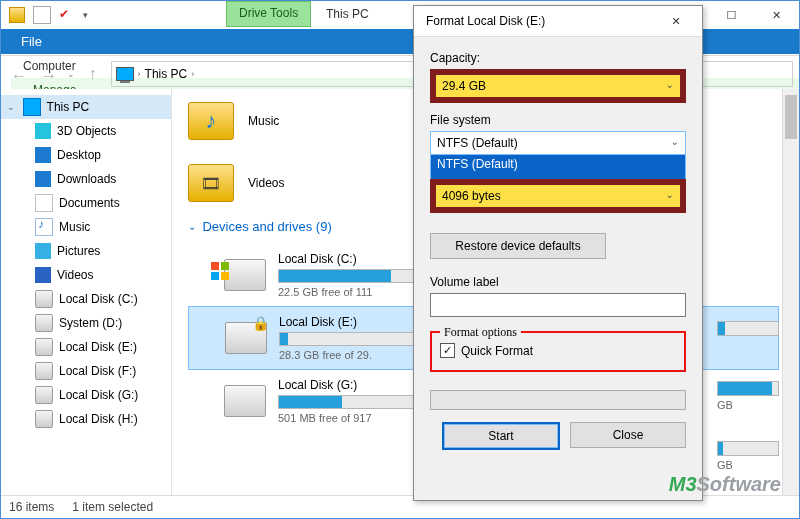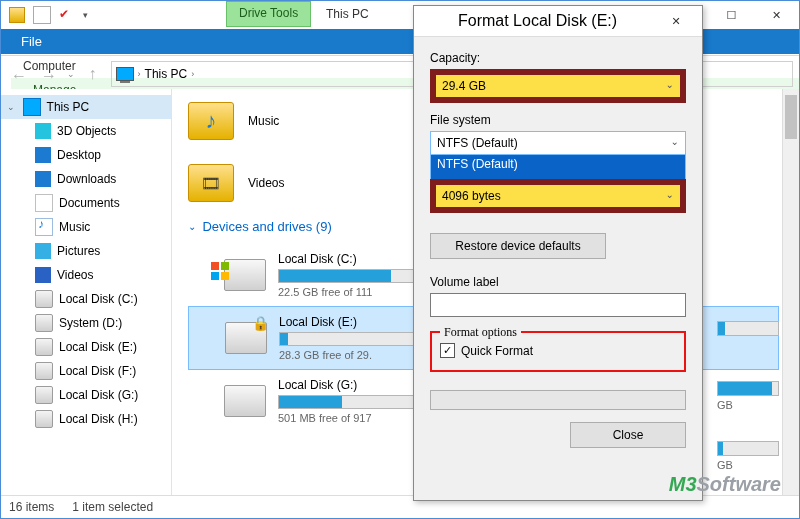--- a/index.html
+++ b/index.html
@@ -152,21 +152,21 @@
   }
   
   .dialog {
     position:absolute; left:412px; top:4px; width:290px; height:496px;
     background:#f0f0f0; border:1px solid #888; box-shadow:2px 2px 6px rgba(0,0,0,0.25);
     box-sizing:border-box;
   }
   .dlg-title {
     height:30px; background:#fff; display:flex; align-items:center; padding:0 6px 0 12px; border-bottom:1px solid #ddd;
   }
-  .dlg-title .t { flex:1; font-size:16px;margin-left:32px;}
+  .dlg-title .t { flex:1; font-size:12px;}
   .dlg-title .x { width:40px; text-align:center; font-family:"Segoe UI Symbol"; font-size:11px; color:#333;}
   .dlg-body { padding:10px 16px; font-size:12px;}
   .fld-label { margin:4px 0 4px 0;}
   .combo {
     height:22px; border:6px solid #7f1d1d; background:#fde047; display:flex; align-items:center; padding:0 6px; position:relative;
   }
   .combo .arr { position:absolute; right:6px; top:4px; font-size:10px; color:#555;}
   .combo.blue { background:#fff; border:1px solid #7abdff;}
   .combo-option {
     height:20px; padding:2px 6px; background:#fff; border:1px solid #7abdff; border-top:none;
@@ -425,20 +425,21 @@
         <div class="legend">Format options</div>
         <div style="display:flex;align-items:center;">
           <span class="checkbox">✓</span>
           <span>Quick Format</span>
         </div>
       </div>
 
       <div class="progress"></div>
 
       <div class="dlg-btn-row">
+        <div class="btn focus redbox" style="border-width:2px;">Start</div>
         <div class="btn">Close</div>
       </div>
     </div>
   </div>
 
   <div class="logo">
     <span class="g">M</span><span class="three">3</span><span>Software</span>
   </div>
 </div>
 

